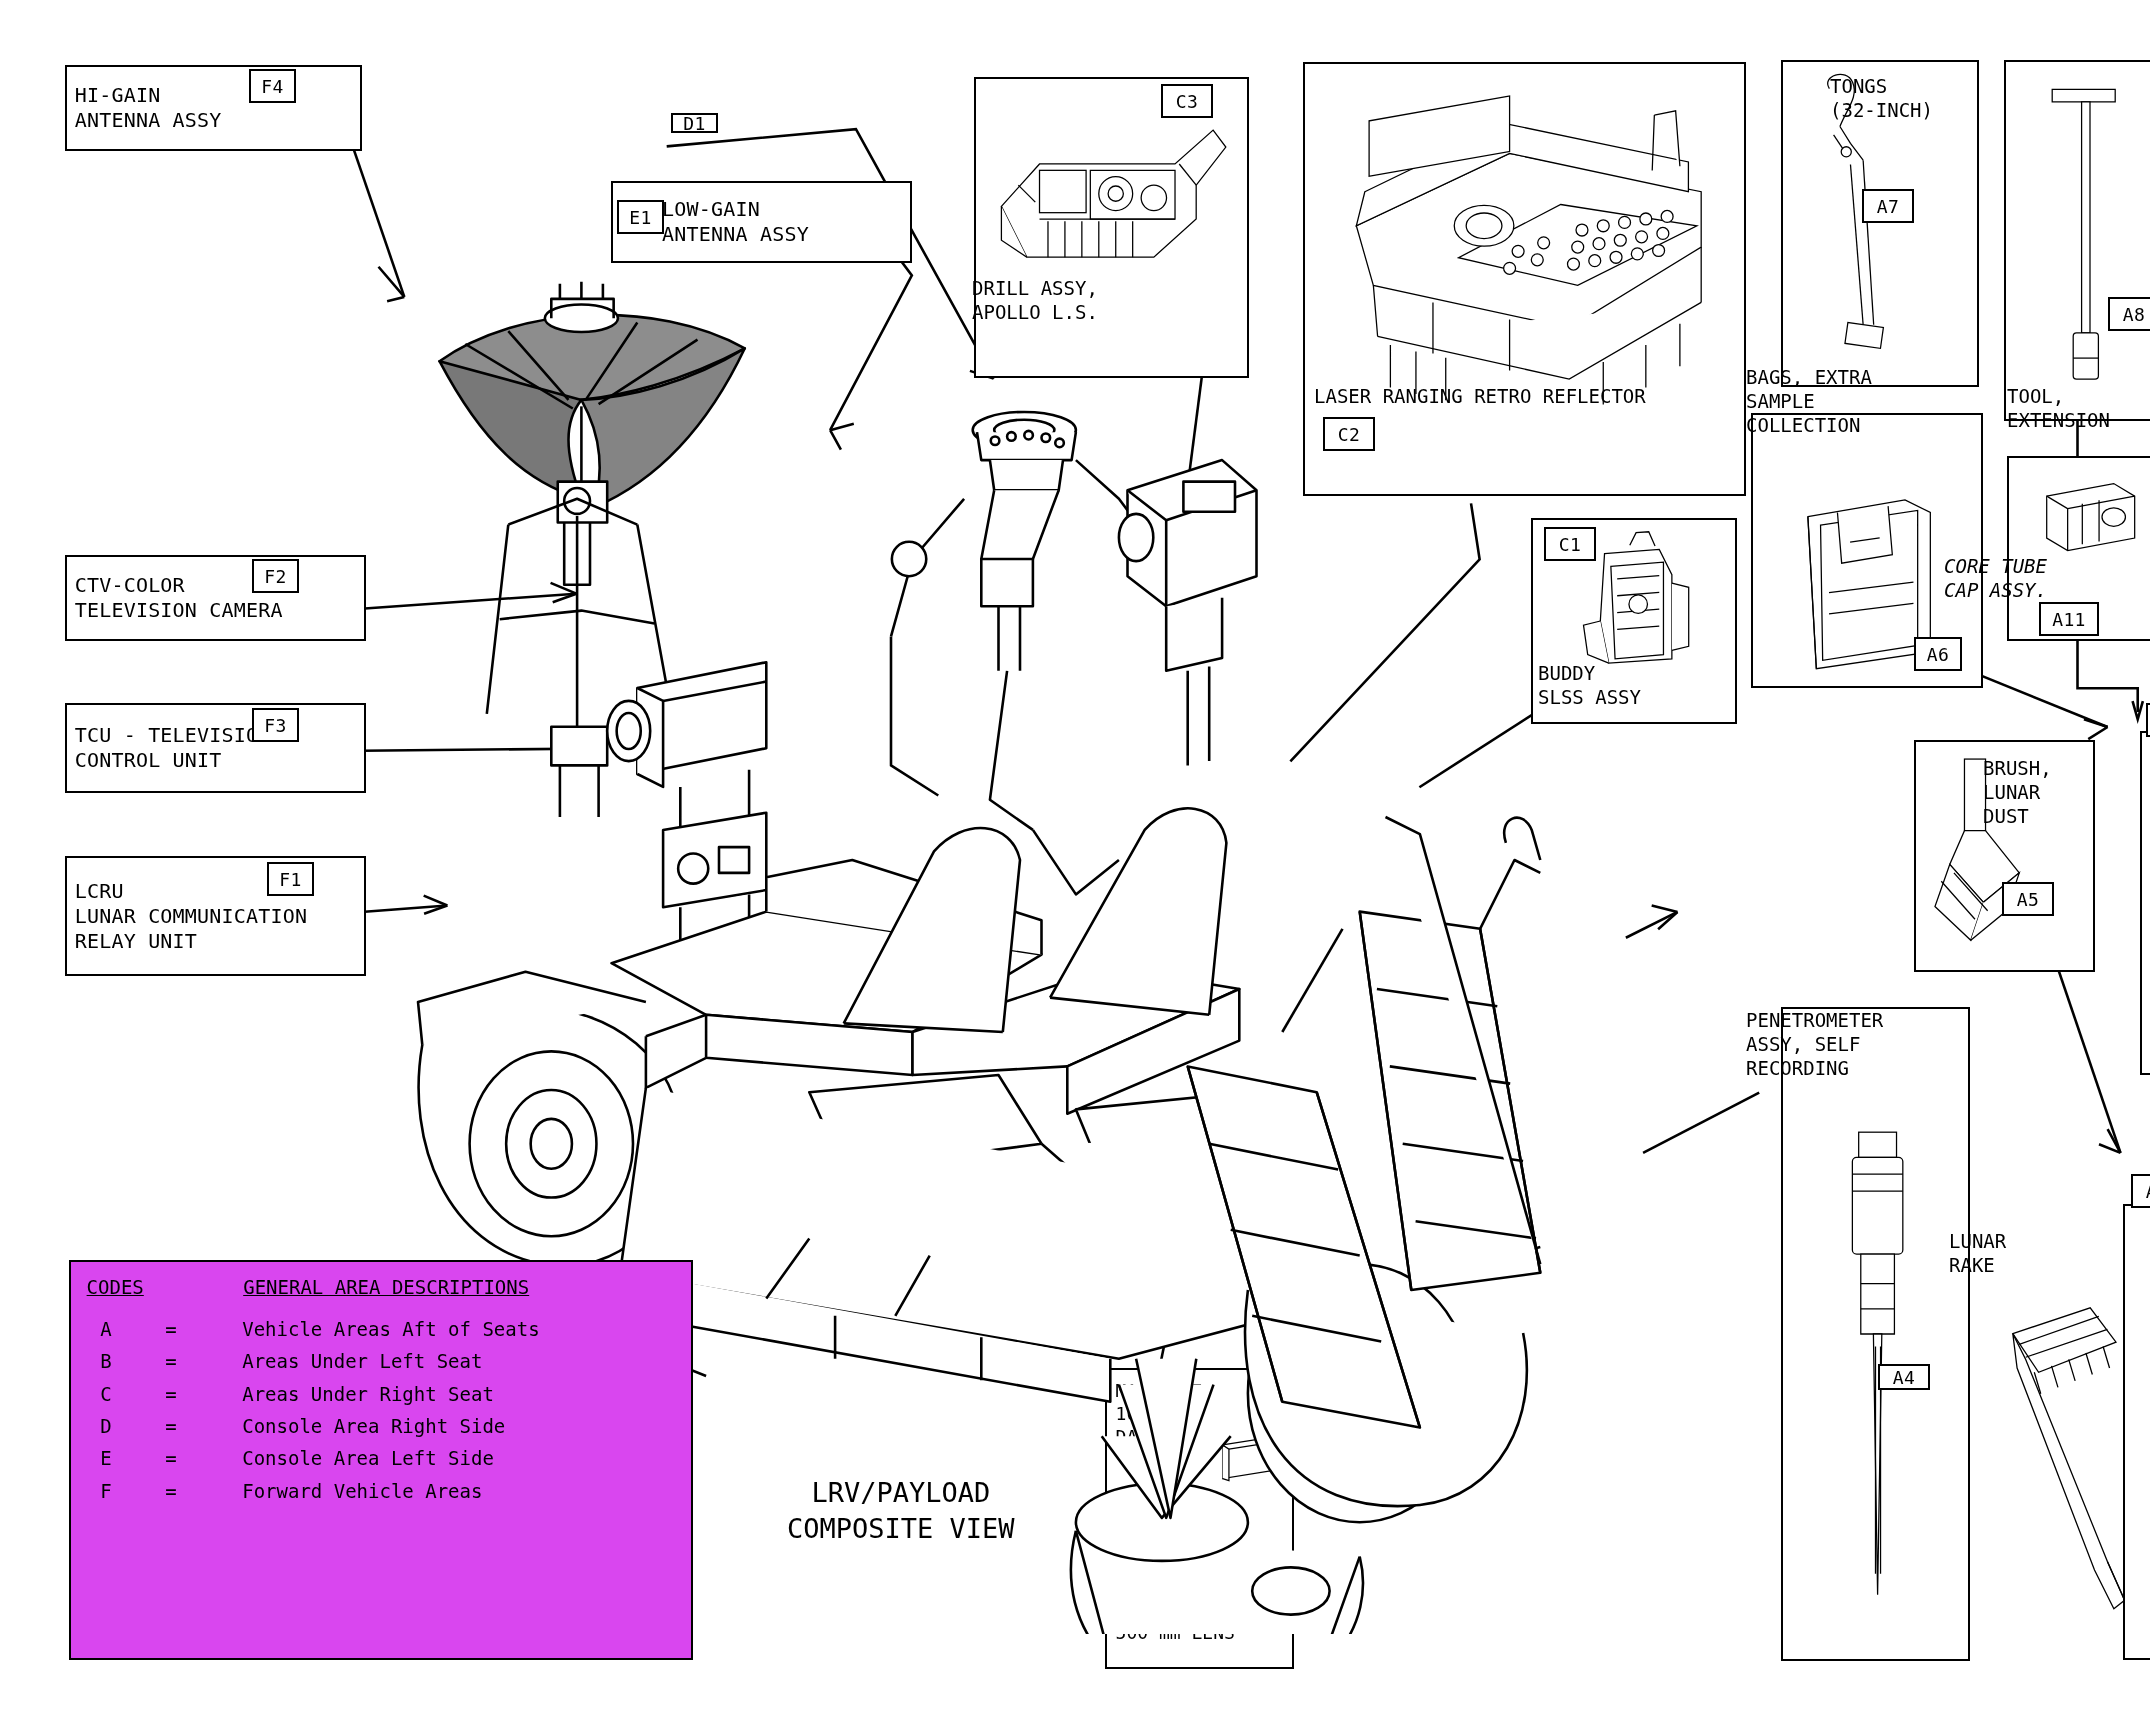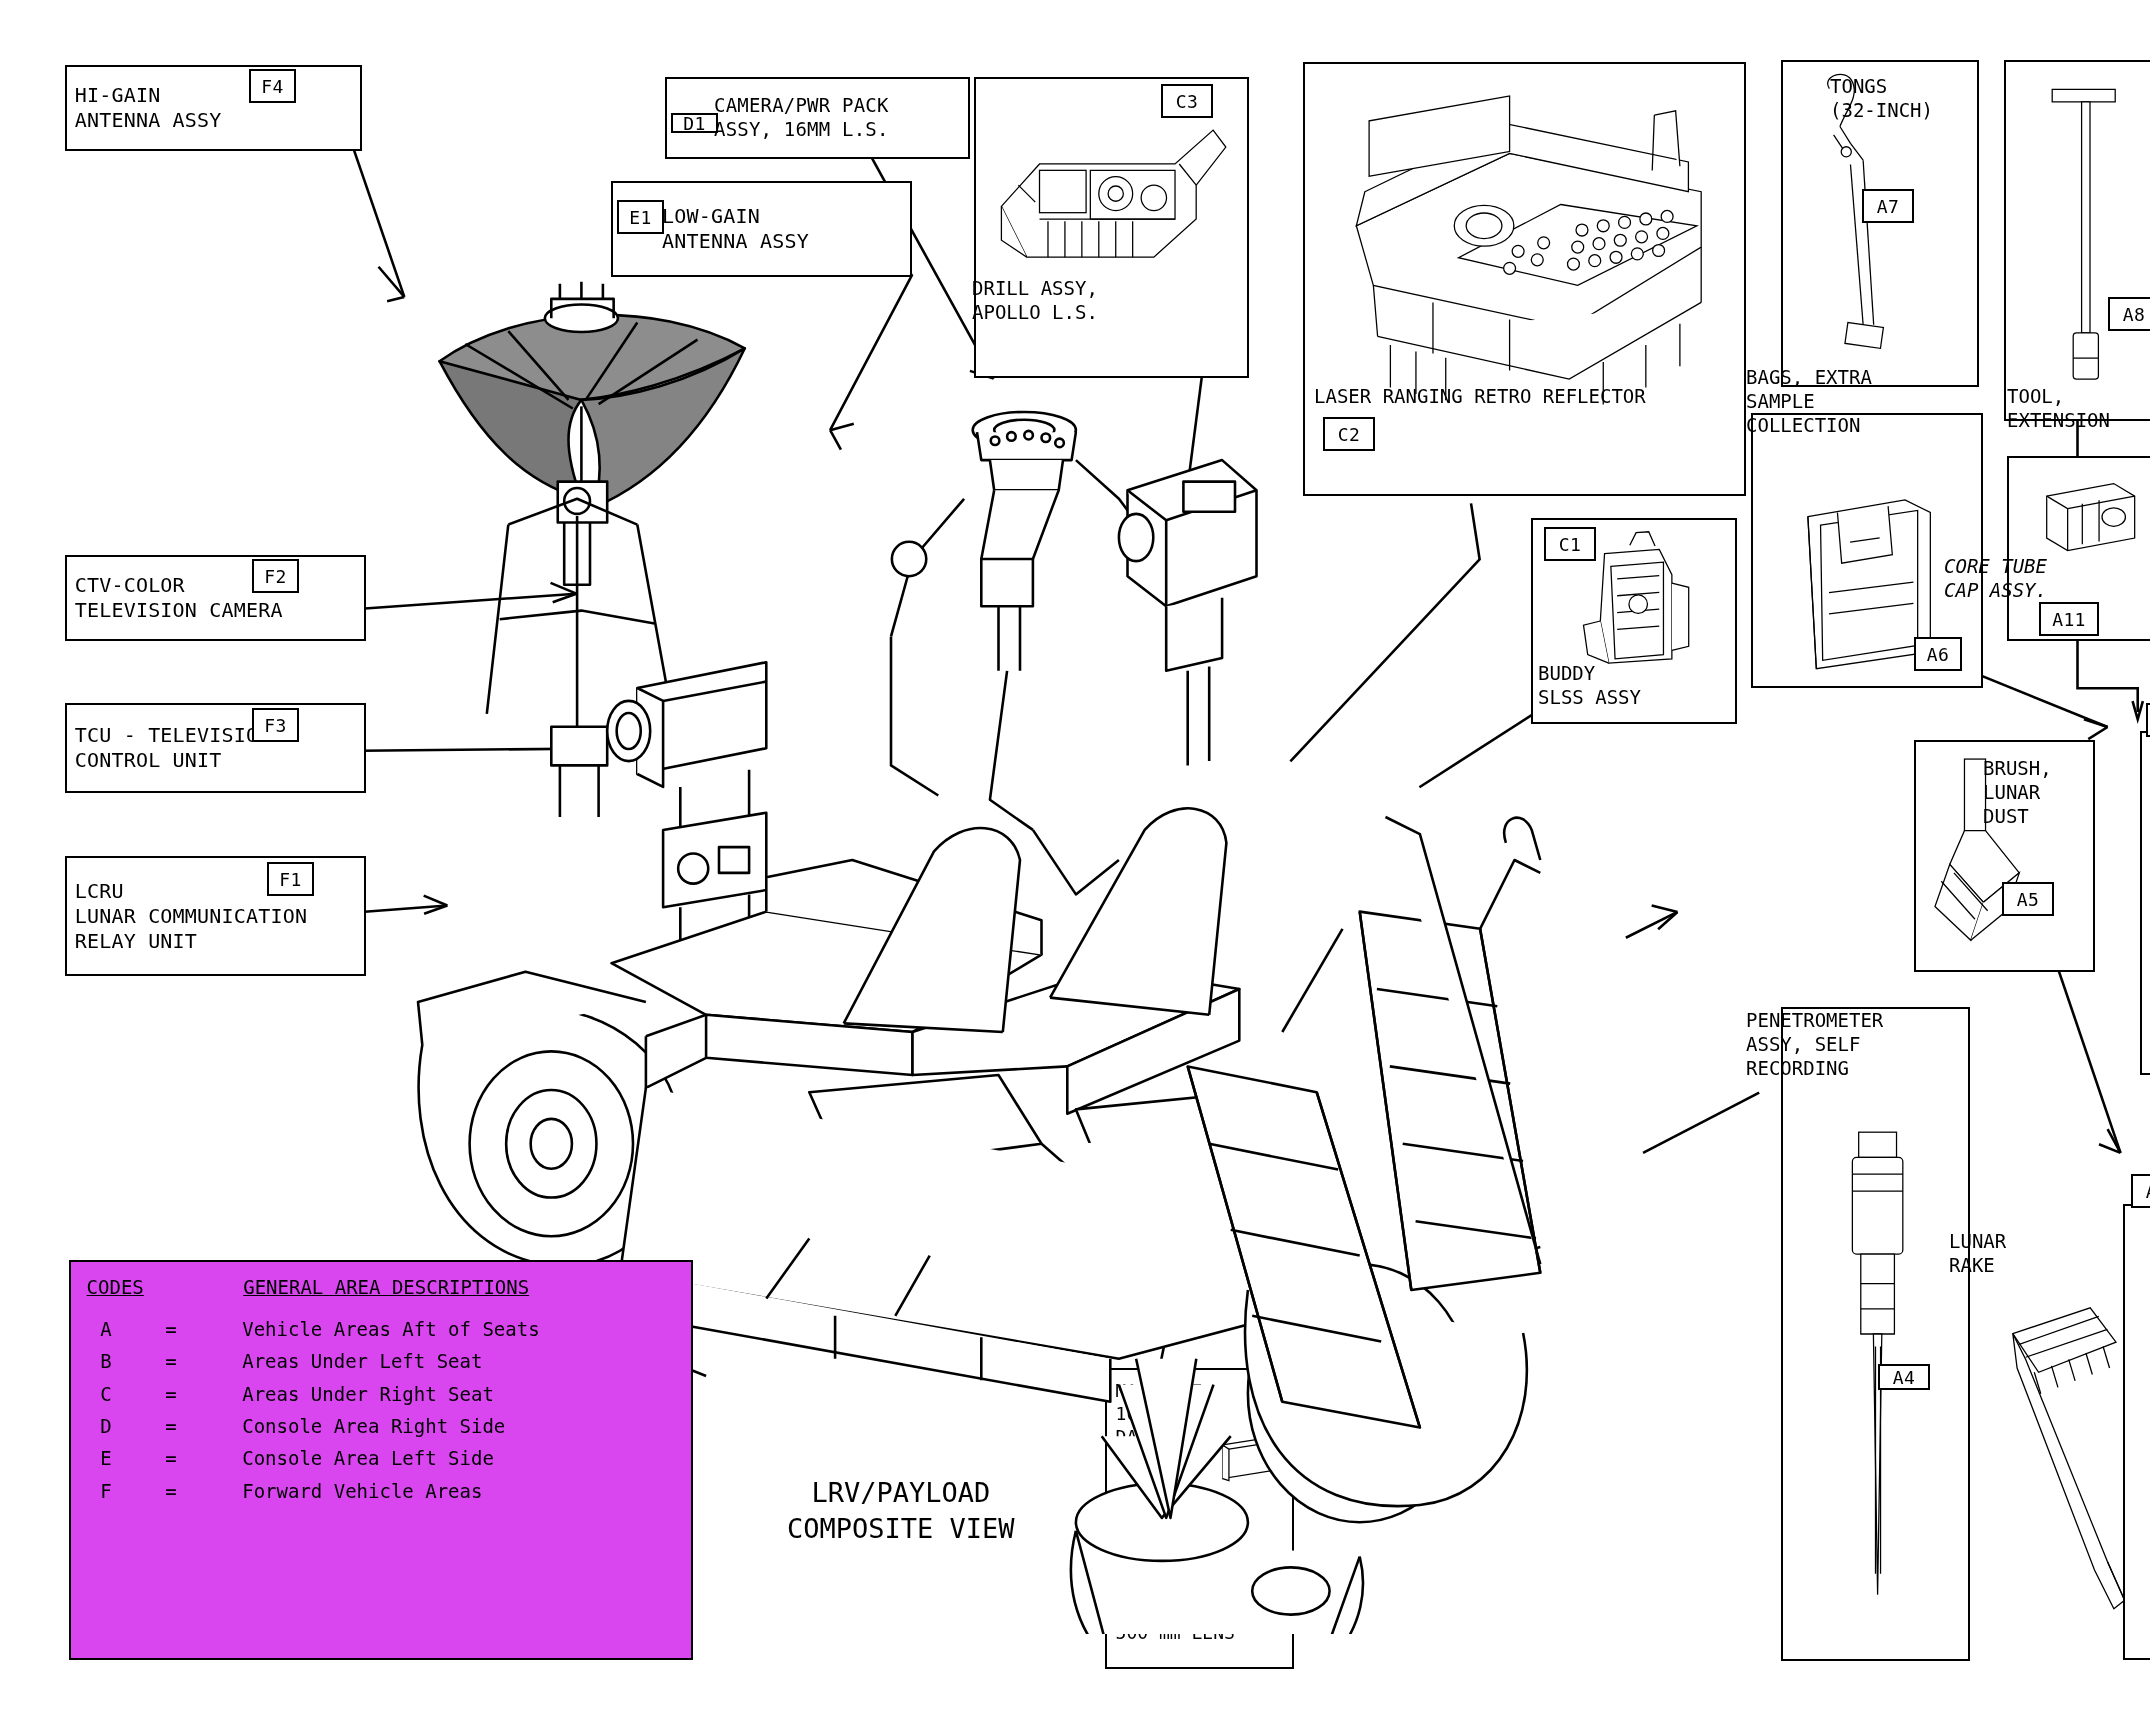--- a/index.html
+++ b/index.html
@@ -192,27 +192,23 @@
   </div>
   <div class="chip" style="left:252px;top:708px;width:47px;height:34px;">F3</div>
 
   <div class="label-box" style="left:65px;top:856px;width:301px;height:120px;">
     <span class="txt t46">LCRU
 LUNAR COMMUNICATION
 RELAY UNIT</span>
   </div>
   <div class="chip" style="left:267px;top:862px;width:47px;height:34px;">F1</div>
 
-  <div class="label-box" style="left:665px;top:77px;width:305px;height:82px;padding-left:47px;">
-    <span class="txt t44">CAMERA/PWR PACK
-ASSY, 16MM L.S.</span>
-  </div>
   <div class="chip" style="left:671px;top:97px;width:47px;height:20px;margin-top:16px;">D1</div>
 
-  <div class="label-box" style="left:611px;top:181px;width:301px;height:96px;padding-left:49px;">
+  <div class="label-box" style="left:611px;top:181px;width:301px;height:82px;padding-left:49px;">
     <span class="txt t46">LOW-GAIN
 ANTENNA ASSY</span>
   </div>
   <div class="chip" style="left:617px;top:200px;width:47px;height:34px;">E1</div>
 
   <div class="box" style="left:974px;top:77px;width:275px;height:301px;">
     <svg viewBox="0 0 640 700" width="100%" height="100%">
       <g stroke="#000" stroke-width="3" fill="#fff">
         <path d="M60,300 L150,200 L470,200 L560,120 L590,160 L520,250 L520,330 L420,420 L120,420 Z"></path>
         <rect x="150" y="215" width="110" height="100"></rect>

